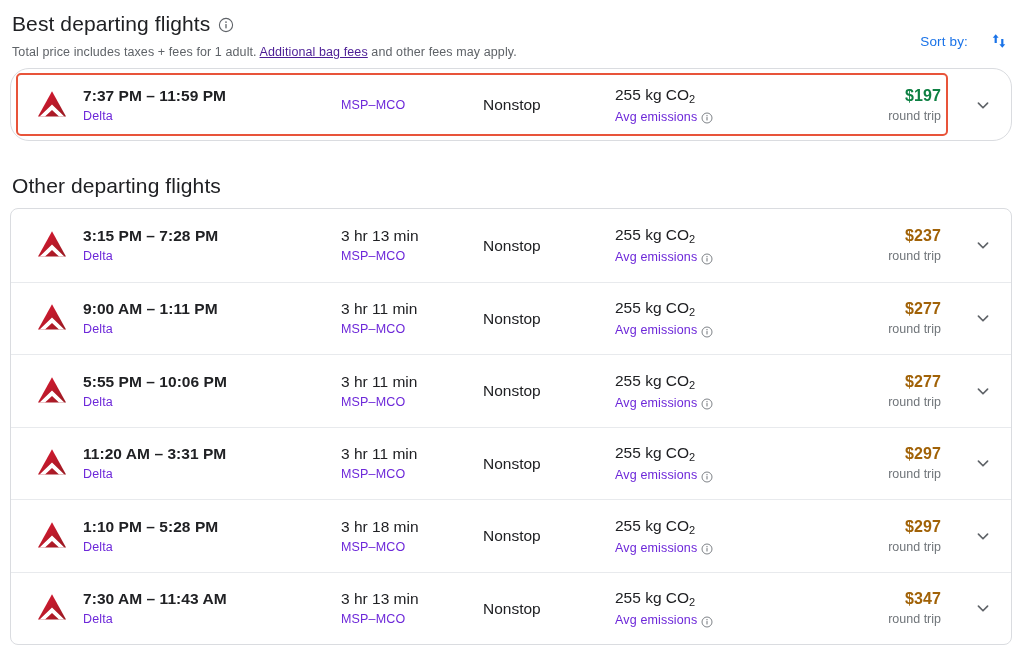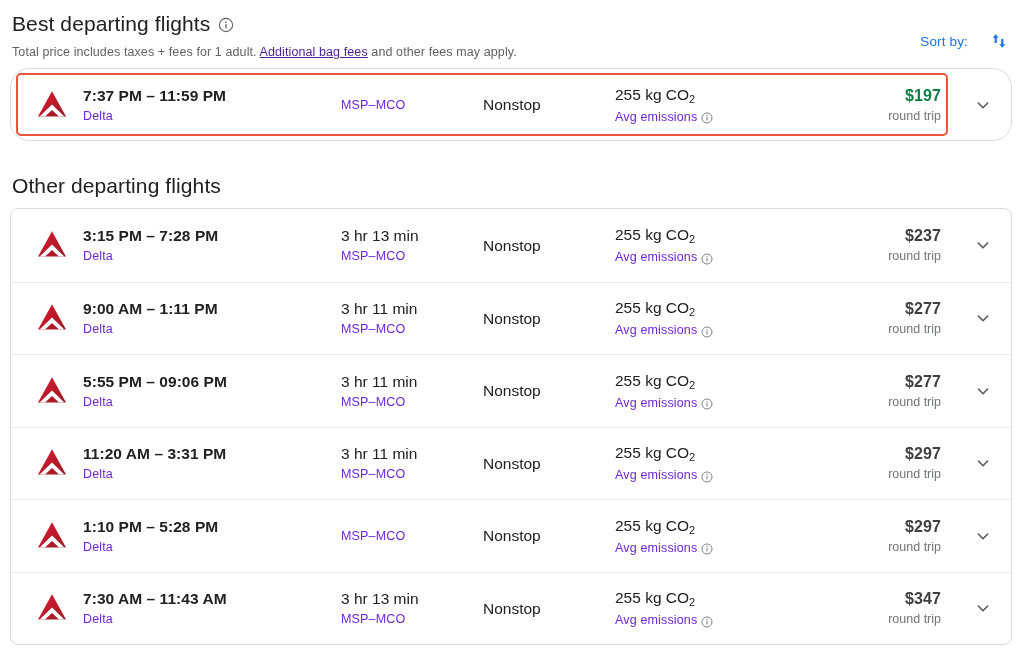--- a/index.html
+++ b/index.html
@@ -169,21 +169,21 @@
     display: flex;
     align-items: center;
     gap: 4px;
   }
   .mini-info { width: 12px; height: 12px; display:block; flex:none; position: relative; top: 1px;}
 
   .price {
     font-size: 16px;
     line-height: 22px;
     font-weight: 700;
-    color: #404040;
+    color: #a16207;
     letter-spacing: 0.1px;
     white-space: nowrap;
   }
   .price.green { color: #0e8043; }
   .price-sub {
     font-size: 12.5px;
     line-height: 17px;
     color: #70757a;
     margin-top: 1px;
     white-space: nowrap;
@@ -391,21 +391,21 @@
               <linearGradient id="dg" x1="0" y1="0" x2="1" y2="1">
                 <stop offset="0" stop-color="#e01933"></stop>
                 <stop offset="1" stop-color="#981b22"></stop>
               </linearGradient>
             </defs>
             <path d="M17 3.2 L31 28.6 L3 28.6 Z" fill="url(#dg)"></path>
             <path d="M17 16.4 L29.4 28.6 L24.0 28.6 L17 21.9 L10.0 28.6 L4.6 28.6 Z" fill="#ffffff"></path>
           </svg>
         </div>
         <div class="col-times">
-          <div class="primary">5:55 PM – 09:06 PM</div>
+          <div class="primary">5:55 PM – 10:06 PM</div>
           <div class="secondary">Delta</div>
         </div>
         <div class="col-duration">
           <div class="dur-primary">3 hr 11 min</div>
           <div class="secondary">MSP–MCO</div>
         </div>
         <div class="col-stops">
           <div class="stops-primary">Nonstop</div>
         </div>
         <div class="col-emissions">
@@ -493,20 +493,21 @@
             </defs>
             <path d="M17 3.2 L31 28.6 L3 28.6 Z" fill="url(#dg)"></path>
             <path d="M17 16.4 L29.4 28.6 L24.0 28.6 L17 21.9 L10.0 28.6 L4.6 28.6 Z" fill="#ffffff"></path>
           </svg>
         </div>
         <div class="col-times">
           <div class="primary">1:10 PM – 5:28 PM</div>
           <div class="secondary">Delta</div>
         </div>
         <div class="col-duration">
+          <div class="dur-primary">3 hr 18 min</div>
           <div class="secondary">MSP–MCO</div>
         </div>
         <div class="col-stops">
           <div class="stops-primary">Nonstop</div>
         </div>
         <div class="col-emissions">
           <div class="emis-primary"><span>255 kg CO</span><sub>2</sub></div>
           <div class="secondary emis-sub">
             <span>Avg emissions</span>
             <span>

